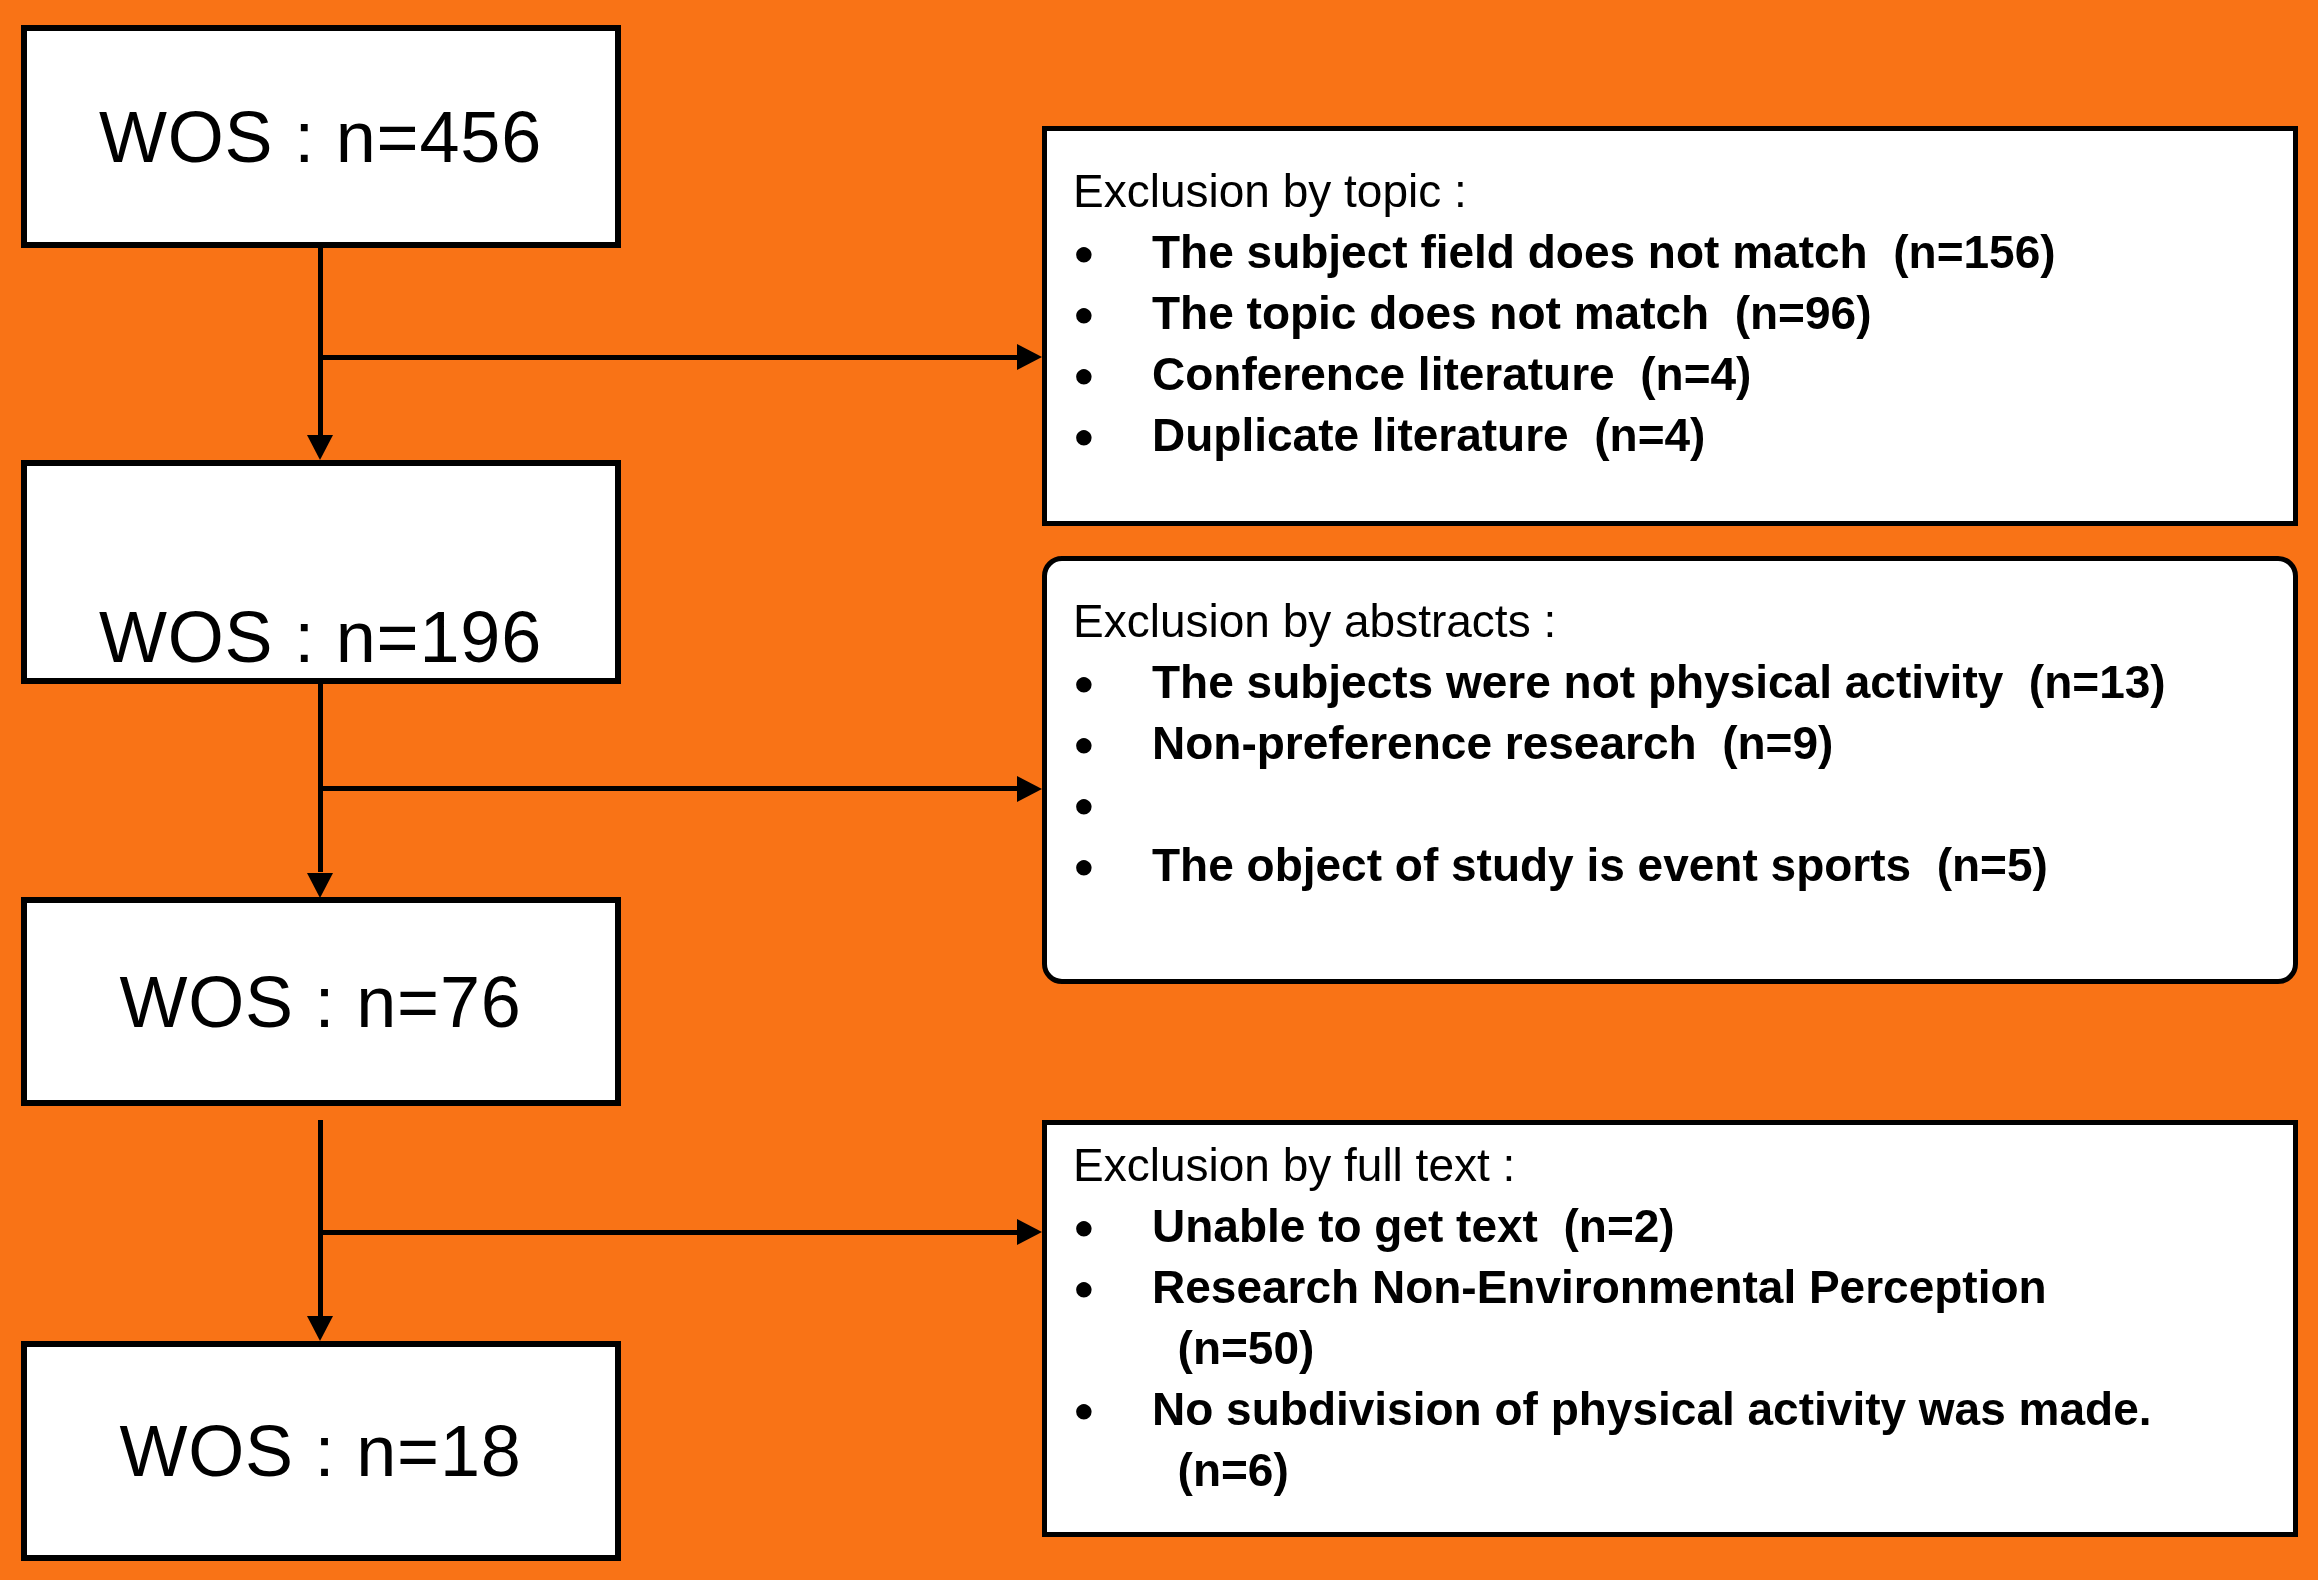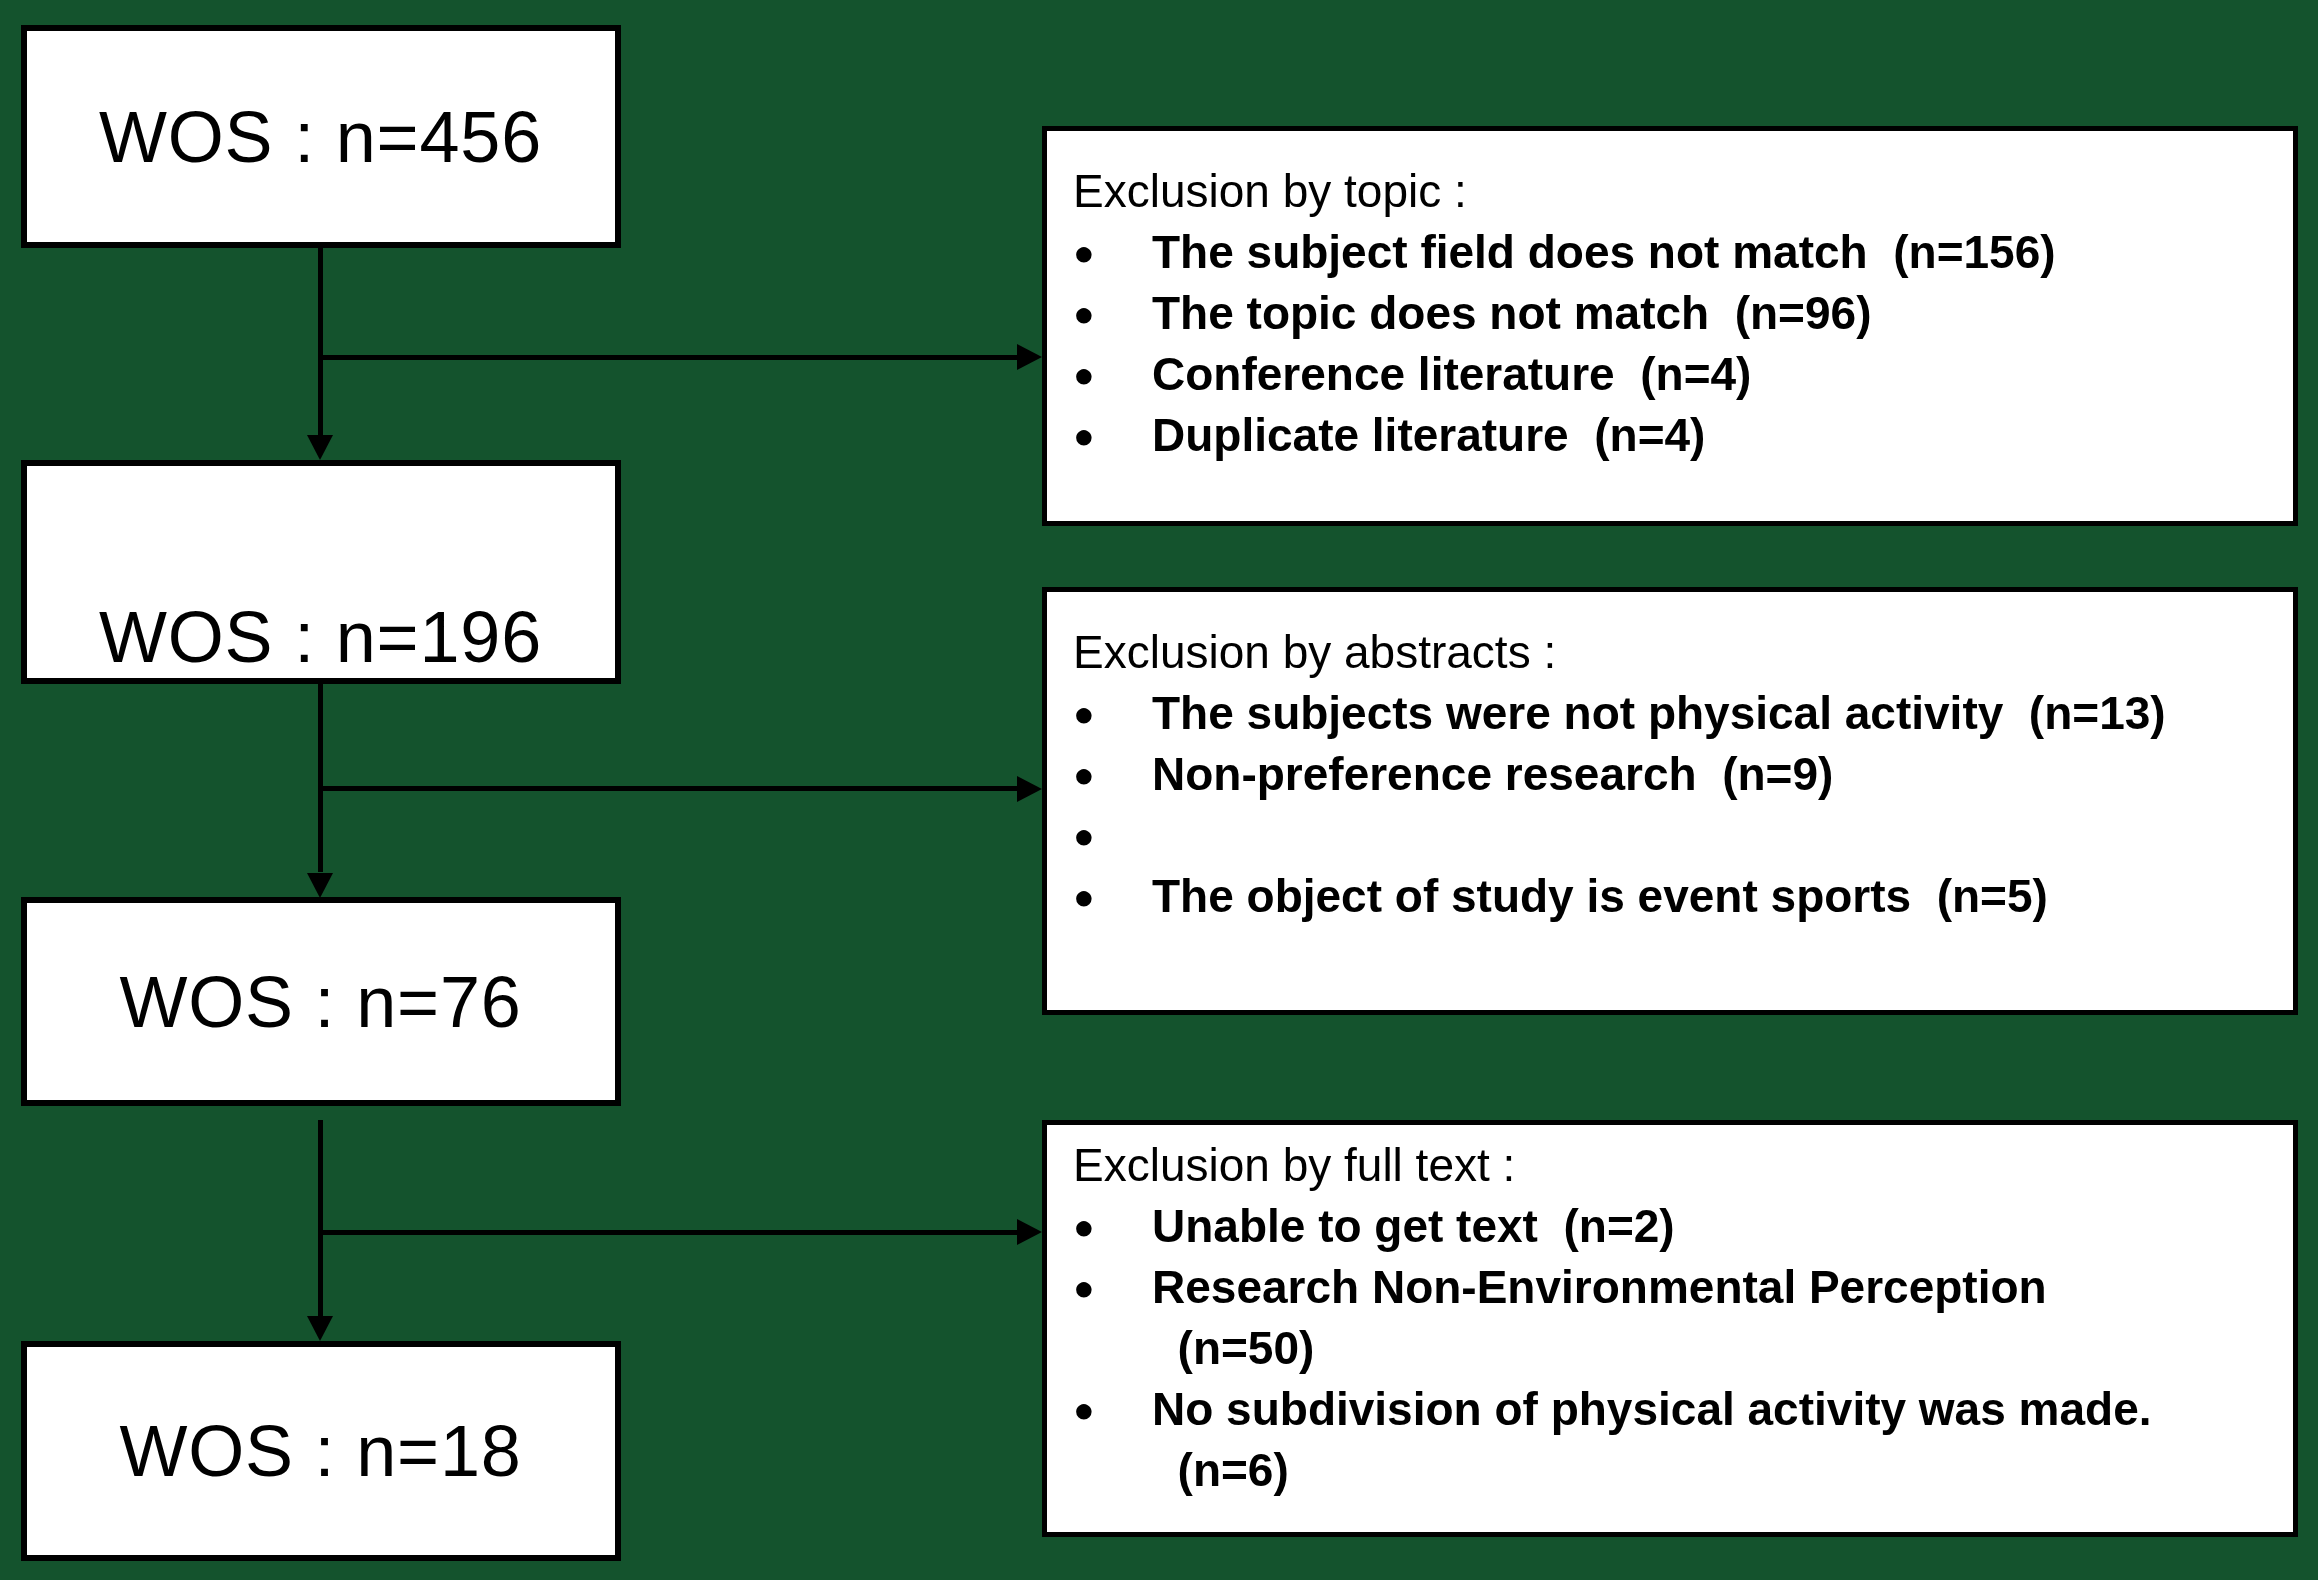--- a/index.html
+++ b/index.html
@@ -4,21 +4,21 @@
 <style>
   html, body {
     margin: 0;
     padding: 0;
     background: #ffffff;
   }
   #stage {
     position: relative;
     width: 2319px;
     height: 1581px;
-    background: #14532d;
+    background: #f97316;
     font-family: "Liberation Sans", "DejaVu Sans", sans-serif;
     color: #000000;
     overflow: hidden;
   }
 
   
   .flow-box {
     position: absolute;
     left: 20.5px;
     width: 600px;
@@ -43,21 +43,21 @@
     left: 1042px;
     width: 1256px;
     box-sizing: border-box;
     border: 5.8px solid #000;
     background: #fff;
     font-size: 46px;
     line-height: 61px;
     padding: 30px 15px 0 26px;
   }
   #excl-box-1 { top: 126px;  height: 400px; }
-  #excl-box-2 { top: 587px;  height: 428px; }
+  #excl-box-2 { top: 556px;  height: 428px; border-radius: 20px; }
   #excl-box-3 { top: 1075px; height: 417px; padding-top: 10px; margin-top: 45px; }
 
   .excl-title {
     margin: 0;
     white-space: pre-wrap;
     font-weight: 400;
   }
   .excl-list {
     list-style: none;
     margin: 0;

